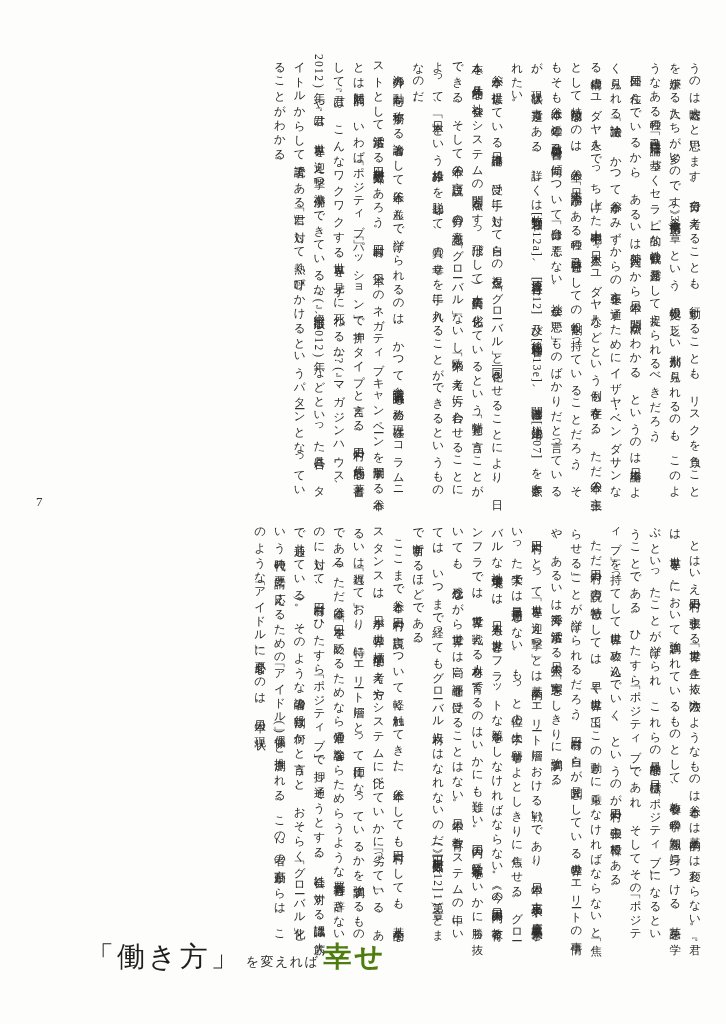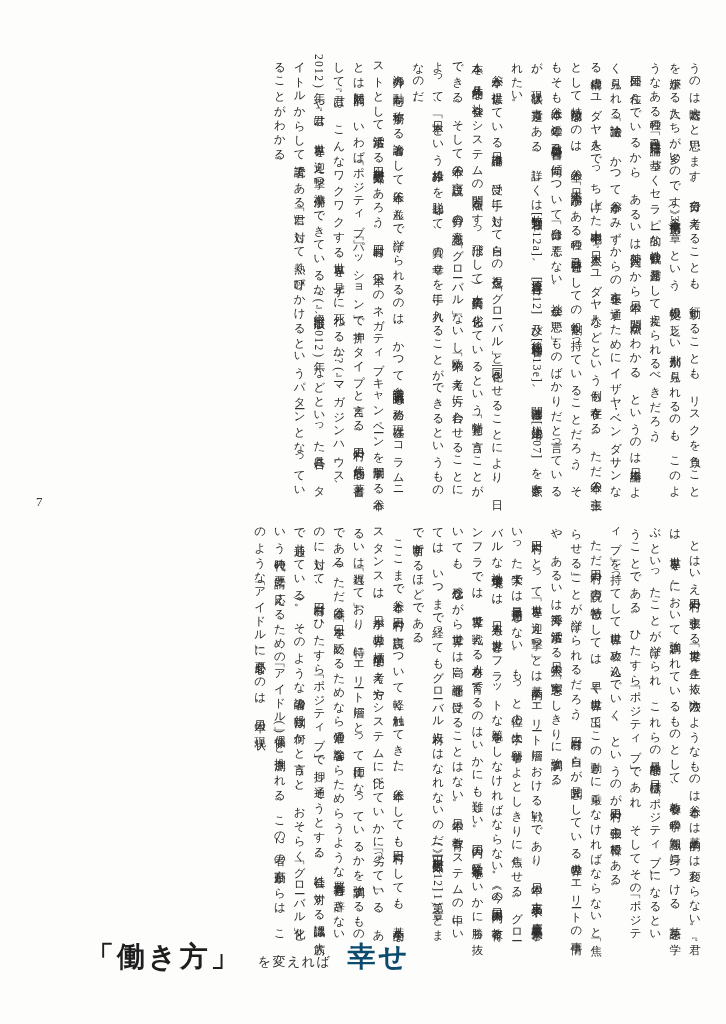--- a/index.html
+++ b/index.html
@@ -34,35 +34,35 @@
   }
   .footer{
     position:absolute;
     left:86px;top:938px;
     display:flex;
     align-items:center;
     white-space:nowrap;
   }
   .f-large{
     font-size:28px;
-    font-weight:bold;
+    font-weight:normal;
     letter-spacing:3px;
     color:#1e1e1e;
   }
   .f-accent{
     font-size:28px;
     font-weight:bold;
     letter-spacing:3px;
-    color:#0c4a6e;
+    color:#4d7c0f;
   }
   .f-small{
     font-size:13px;
     letter-spacing:1.5px;
     color:#2e2e2e;
-    margin:0 16px;
+    margin:0 4px;
     padding-top:10px;
   }
 </style>
 </head>
 <body>
 
 <div class="page">
 
   <div class="vtext top-block">
     <p class="noindent">うのは大嘘だと思います。自分で考えることも、行動することも、リスクを負うことを嫌がる人たちが多いのです》(谷本前掲第3章)、という、根拠の乏しい批判が見られるのも、このようなある種の「自己責任」論に基づくセラピー的な社会観の発露として捉えられるべきだろう。</p>

